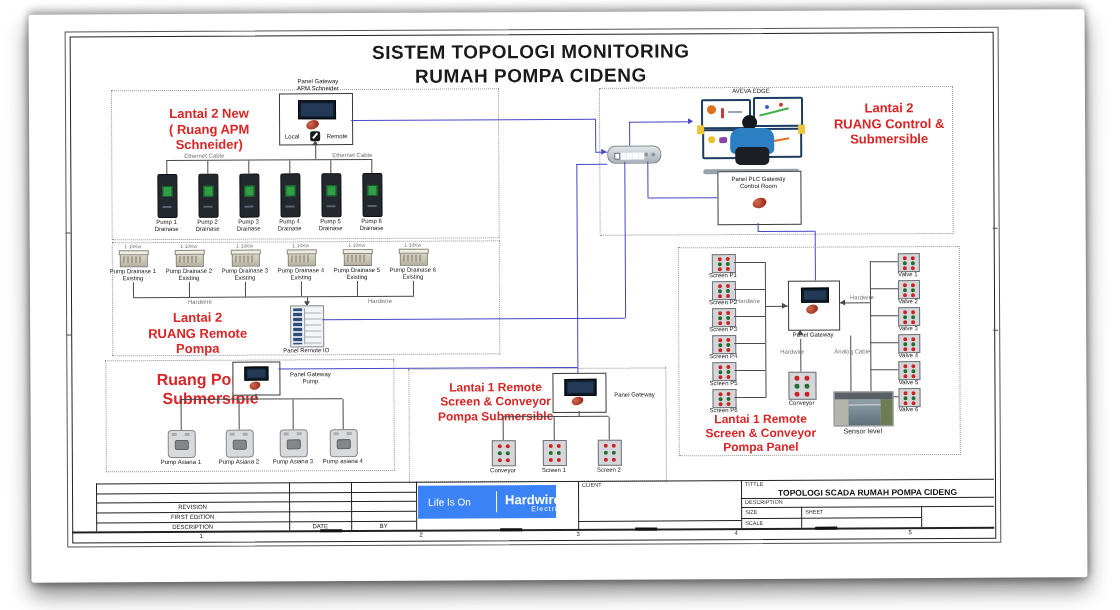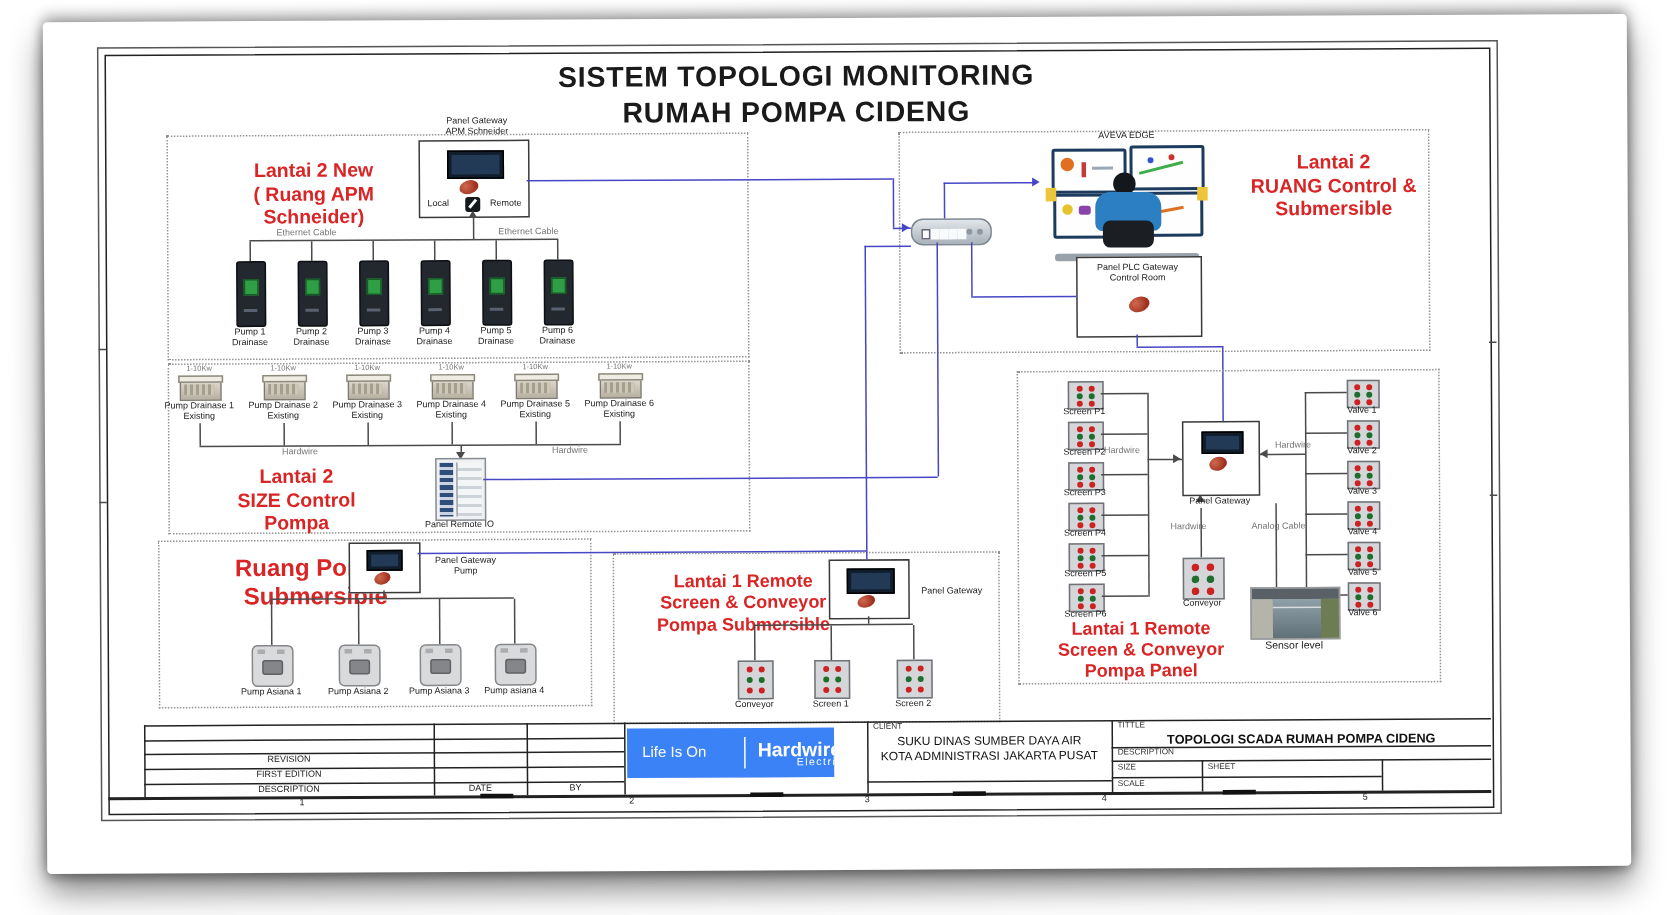--- a/index.html
+++ b/index.html
@@ -193,21 +193,21 @@
     <div class="t6 t6g" style="left:330px;top:285px;width:40px">Hardwire</div>
     <div class="wk" style="left:277px;top:284px;width:1px;height:5px"></div>
     <div class="arr arr-dk" style="left:274px;top:288px"></div>
     <div class="cabb" style="left:260px;top:292px">
           <i class="l"></i>
           <i class="r"></i>
         </div>
     <div class="t6" style="left:240px;top:334px;width:72px">Panel Remote IO</div>
     <div class="red" style="left:100px;top:296px;width:135px;font-size:13px;line-height:1.2">
       <div style="position:relative">Lantai 2</div>
-      <div style="position:relative">SIZE Control</div>
+      <div style="position:relative">RUANG Remote</div>
       <div style="position:relative">Pompa</div>
     </div>
     <div class="wb" style="left:292px;top:306px;width:303px;height:1px"></div>
   </div>
 
   <div class="grp">
     <div class="dash" style="left:75px;top:346px;width:287px;height:110px"></div>
     <div class="red" style="left:85px;top:356px;width:190px;font-size:16px;line-height:1.2">
       <div style="position:relative">Ruang Pompa</div>
       <div style="position:relative">Submersible</div>
@@ -471,24 +471,20 @@
 
     <div style="left:387px;top:473px;width:138px;height:33px;background:#3b82f6">
       <div style="left:10px;top:11px;font-size:10px;color:#fff">Life Is On</div>
       <div style="left:78px;top:6px;width:1px;height:21px;background:#fff"></div>
       <div style="left:87px;top:7px;font-size:13px;font-weight:bold;color:#fff">Hardwire</div>
       <div style="left:113px;top:20px;font-size:7px;letter-spacing:1px;color:#fff">Electric</div>
     </div>
     <div class="vl" style="left:547px;top:469px;height:48px"></div>
 
     <div class="tb" style="left:551px;top:471px">CLIENT</div>
-    <div style="left:547px;top:478px;width:163px;text-align:center;font-size:8px;line-height:1.25;color:#111">
-      <div style="position:relative">SUKU DINAS SUMBER DAYA AIR</div>
-      <div style="position:relative">KOTA ADMINISTRASI JAKARTA PUSAT</div>
-    </div>
     <div class="hl" style="left:547px;top:509px;width:163px"></div>
     <div class="vl" style="left:710px;top:469px;height:48px"></div>
 
     <div class="tb" style="left:714px;top:471px">TITTLE</div>
     <div style="left:710px;top:477px;width:253px;text-align:center;font-size:8.5px;font-weight:bold;color:#111">TOPOLOGI SCADA RUMAH POMPA CIDENG</div>
     <div class="hl" style="left:710px;top:487px;width:253px"></div>
     <div class="tb" style="left:714px;top:489px">DESCRIPTION</div>
     <div class="hl" style="left:710px;top:496px;width:253px"></div>
     <div class="tb" style="left:714px;top:499px">SIZE</div>
     <div class="vl" style="left:770px;top:496px;height:21px"></div>

